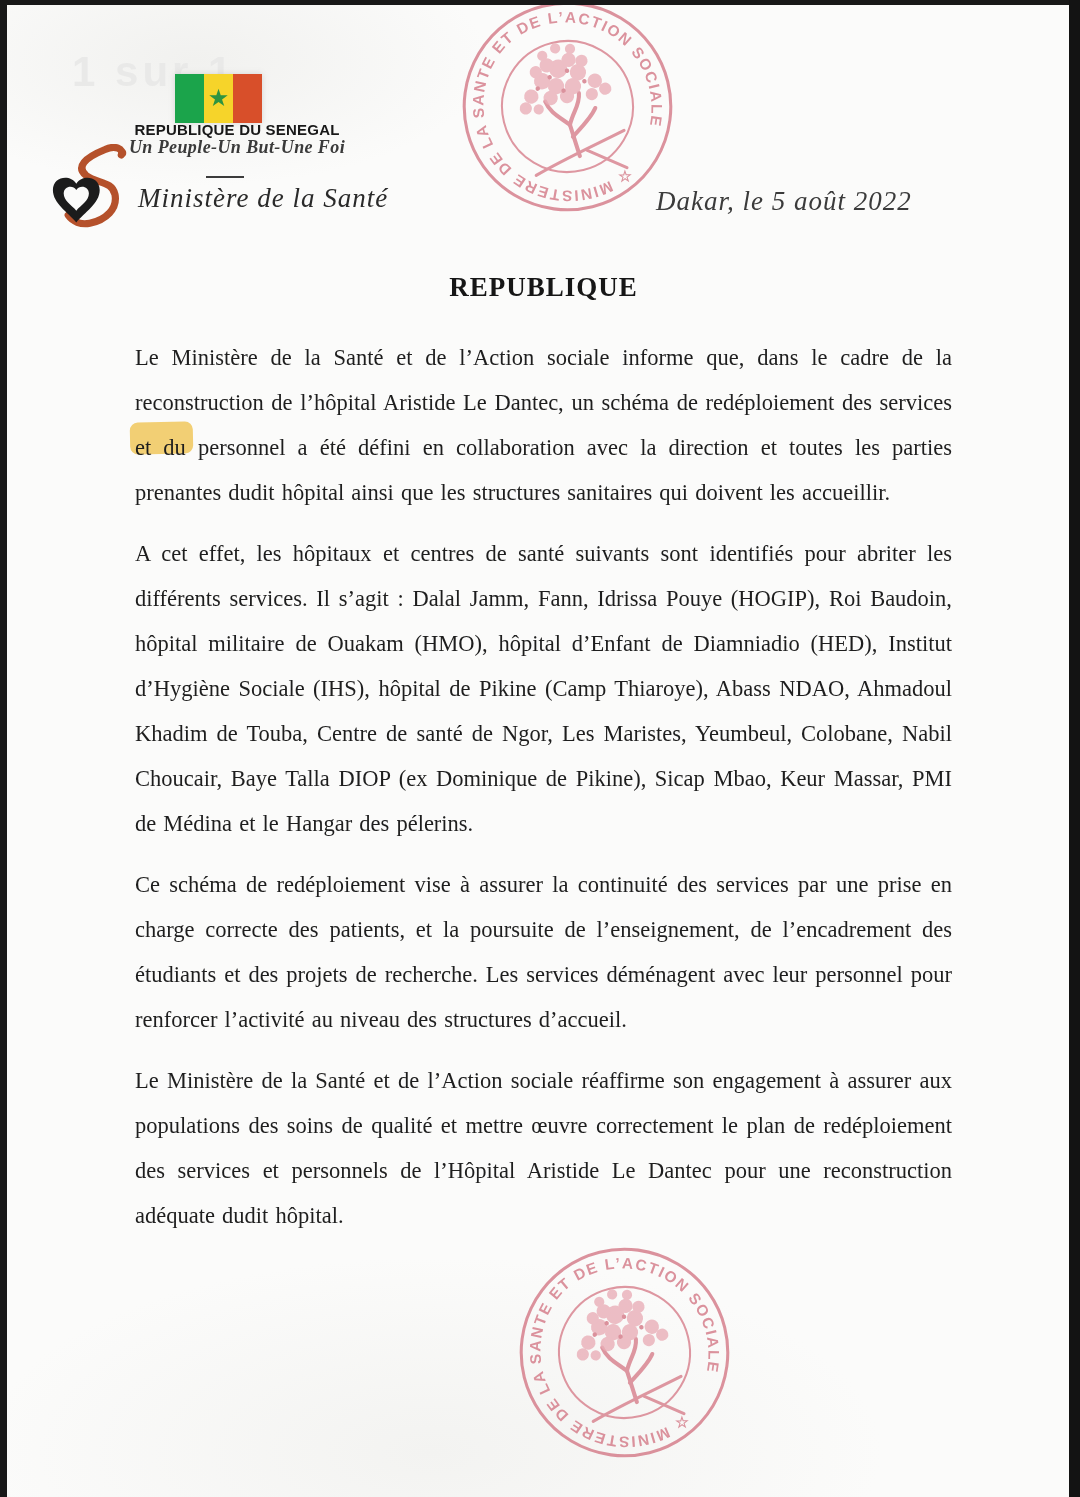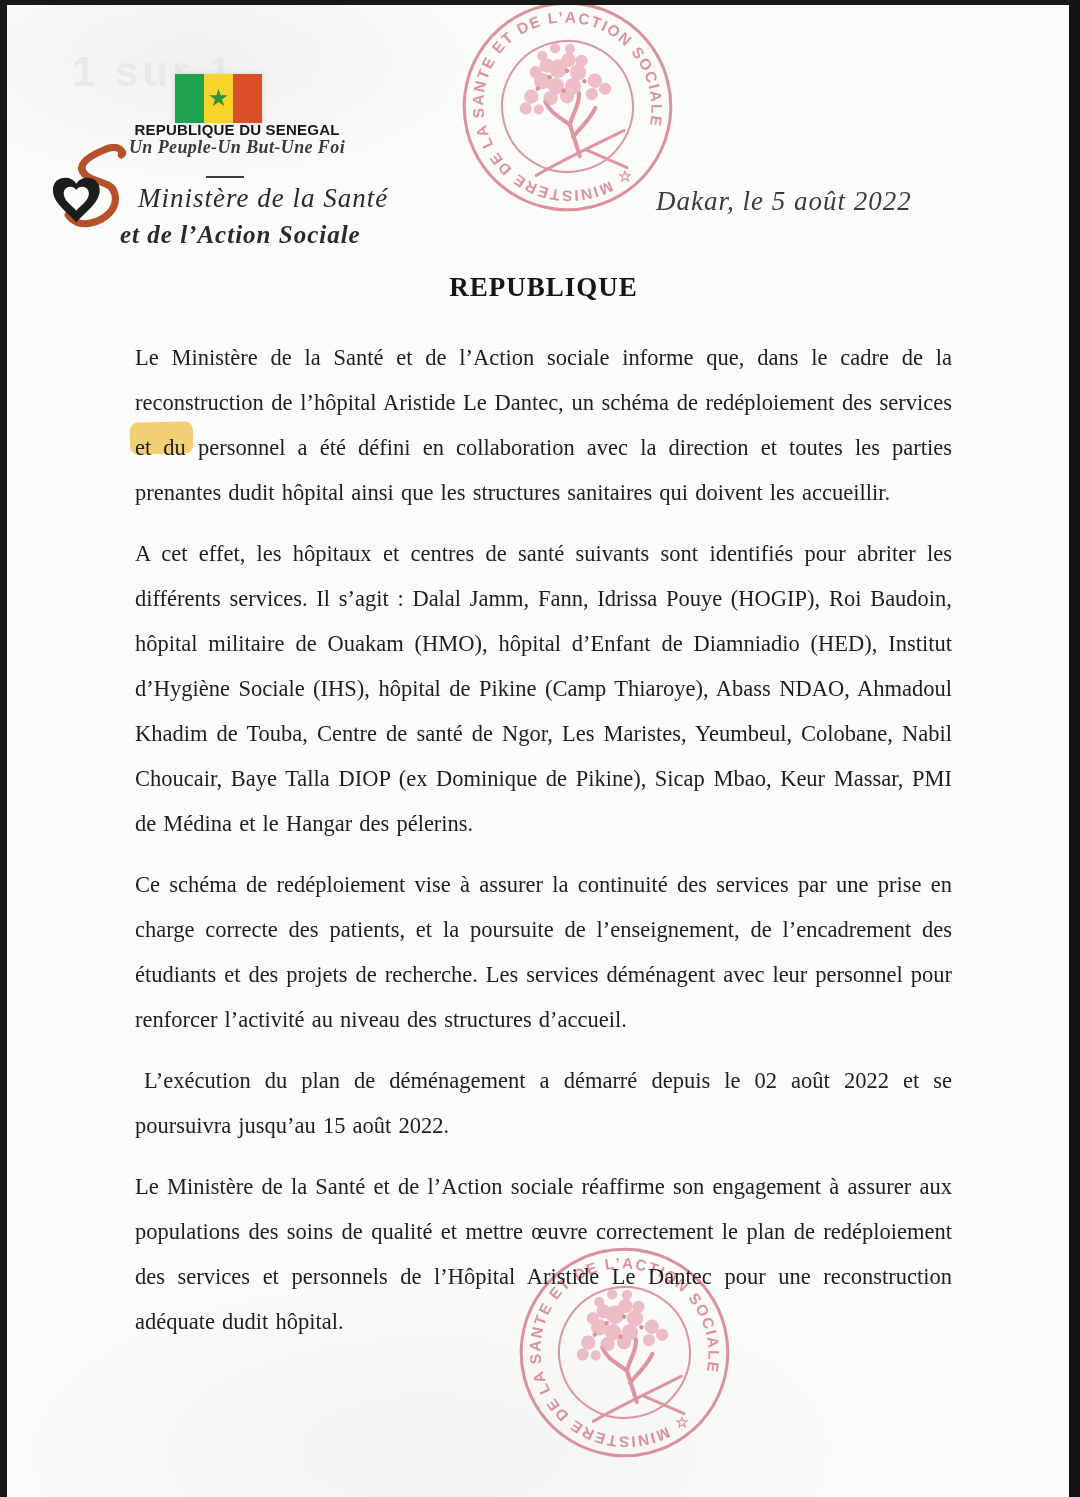--- a/index.html
+++ b/index.html
@@ -112,21 +112,20 @@
     <div class="stripe" style="background:#1ba44b"></div>
     <div class="stripe" style="background:#f6d42a"></div>
     <div class="stripe" style="background:#d84f2a"></div>
     <div class="star" style="color:#2e9441">★</div>
   </div>
 
   <div class="republic">REPUBLIQUE DU SENEGAL</div>
   <div class="motto">Un Peuple-Un But-Une Foi</div>
   <div class="hdr-rule"></div>
   <div class="ministry1">Ministère de la Santé</div>
-  <div class="ministry2">et de l’Action Sociale</div>
   <div class="dateline">Dakar, le 5 août 2022</div>
 
   <svg width="0" height="0" style="position:absolute" aria-hidden="true">
     <symbol id="stamp-symbol" viewBox="0 0 220 220">
       <g transform="rotate(-14 110 110)" fill="none">
         <circle cx="110" cy="110" r="101" stroke="#d6808d" stroke-width="3"></circle>
         <circle cx="110" cy="110" r="64" stroke="#d98692" stroke-width="2"></circle>
         <path id="stamp-ring-path" d="M152,182.7 A84,84 0 0 1 68,37.3 A84,84 0 0 1 152,182.7" fill="none"></path>
         <text font-family="Liberation Sans, sans-serif" font-size="15" font-weight="bold" letter-spacing="1.6" fill="#d6808d">
           <textPath href="#stamp-ring-path">☆ MINISTERE DE LA SANTE ET DE L’ACTION SOCIALE</textPath>
@@ -179,21 +178,20 @@
 
   <div class="body-block">
     <h1 class="doc-title">REPUBLIQUE</h1>
 
     <p class="para"><span>Le Ministère de la Santé et de l’Action sociale informe que, dans le cadre de la reconstruction de l’hôpital Aristide Le Dantec, un schéma de redéploiement des services </span><span class="hl">et du</span><span> personnel a été défini en collaboration avec la direction et toutes les parties prenantes dudit hôpital ainsi que les structures sanitaires qui doivent les accueillir.</span></p>
 
     <p class="para">A cet effet, les hôpitaux et centres de santé suivants sont identifiés pour abriter les différents services. Il s’agit : Dalal Jamm, Fann, Idrissa Pouye (HOGIP), Roi Baudoin, hôpital militaire de Ouakam (HMO), hôpital d’Enfant de Diamniadio (HED), Institut d’Hygiène Sociale (IHS), hôpital de Pikine (Camp Thiaroye), Abass NDAO, Ahmadoul Khadim de Touba, Centre de santé de Ngor, Les Maristes, Yeumbeul, Colobane, Nabil Choucair, Baye Talla DIOP (ex Dominique de Pikine), Sicap Mbao, Keur Massar, PMI de Médina et le Hangar des pélerins.</p>
 
     <p class="para">Ce schéma de redéploiement vise à assurer la continuité des services par une prise en charge correcte des patients, et la poursuite de l’enseignement, de l’encadrement des étudiants et des projets de recherche. Les services déménagent avec leur personnel pour renforcer l’activité au niveau des structures d’accueil.</p>
 
-    <p class="para para-indent">L’exécution du plan de déménagement a démarré depuis le 02 août 2022 et se poursuivra jusqu’au 15 août 2022.</p>
 
     <p class="para">Le Ministère de la Santé et de l’Action sociale réaffirme son engagement à assurer aux populations des soins de qualité et mettre œuvre correctement le plan de redéploiement des services et personnels de l’Hôpital Aristide Le Dantec pour une reconstruction adéquate dudit hôpital.</p>
   </div>
 
   <svg class="stamp stamp-bottom" viewBox="0 0 220 220" aria-hidden="true">
     <use href="#stamp-symbol"></use>
   </svg>
 
 </div>
 

